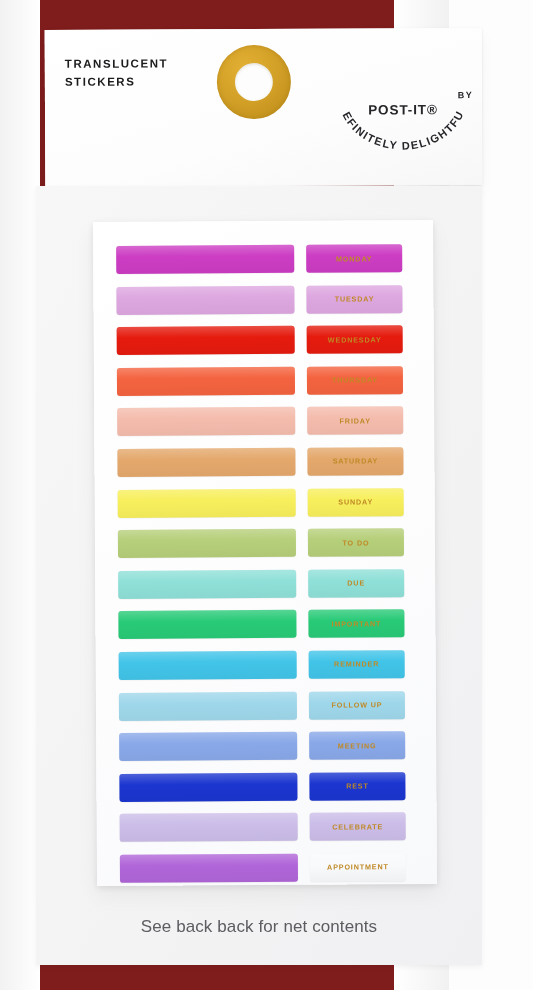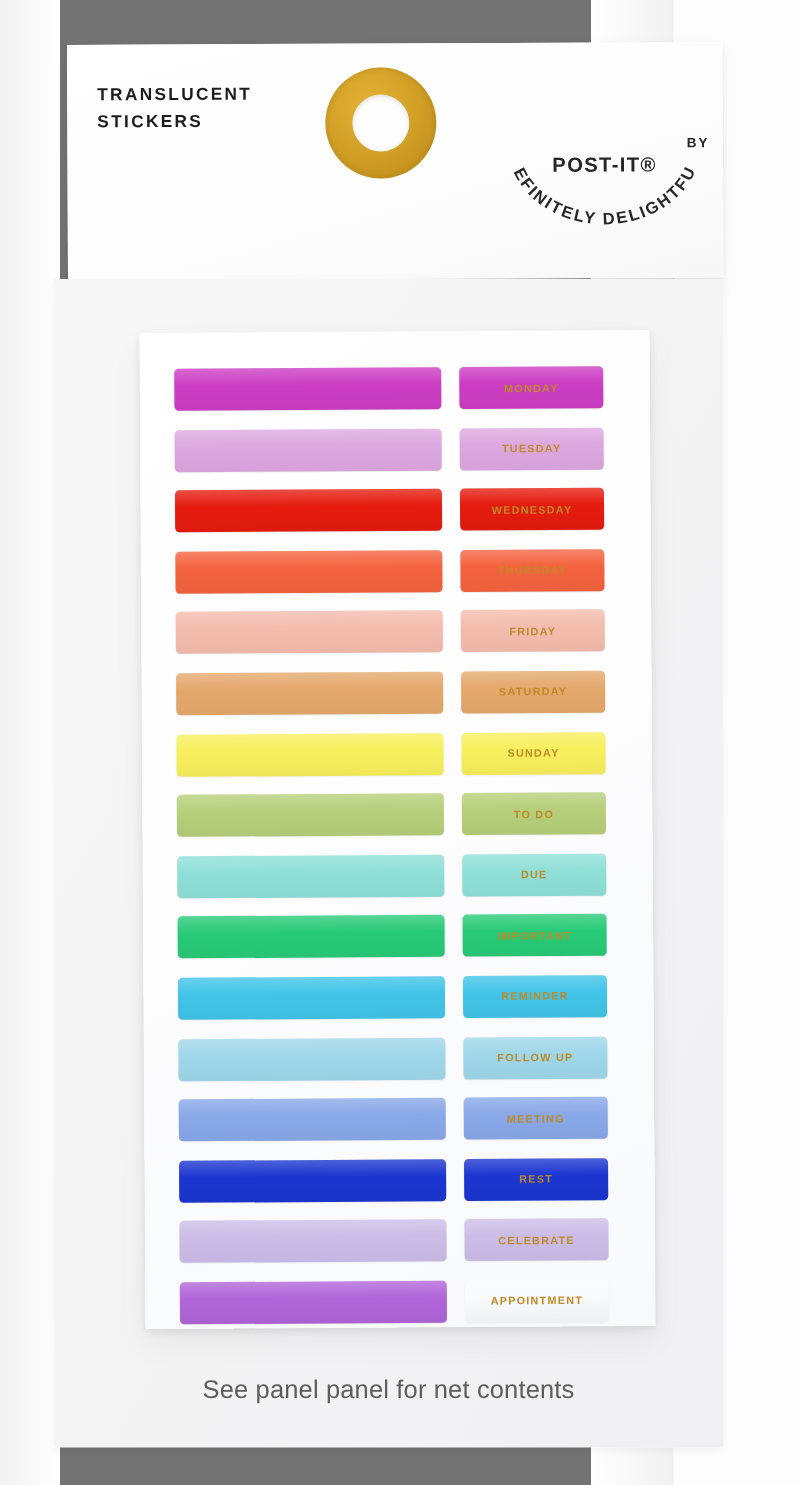--- a/index.html
+++ b/index.html
@@ -14,21 +14,21 @@
     overflow: hidden;
     font-family: "Liberation Sans", sans-serif;
     background: #fdfdfd;
   }
 
   
   .package {
     position: absolute;
     left: 0; top: 0;
     width: 449px; height: 990px;
-    background: #737373;
+    background: #7f1d1d;
     border-radius: 32px;
   }
 
   
   .edge-shade-left {
     position: absolute;
     left: 0; top: 0; width: 40px; height: 990px;
     background: linear-gradient(to right, #f2f2f3, #ffffff);
   }
   .edge-shade-right {
@@ -350,17 +350,17 @@
           </div>
           <div class="sticker-row">
             <div class="strip-long" style="background: rgb(176, 101, 216);"></div>
             <div class="strip-label">
               <span style="color: rgb(192, 138, 38);">APPOINTMENT</span>
             </div>
           </div>
         </div>
     </div>
 
-    <div class="footer-text">See panel panel for net contents</div>
+    <div class="footer-text">See back back for net contents</div>
 
   </div>
 
 </div>
 
 </body></html>

